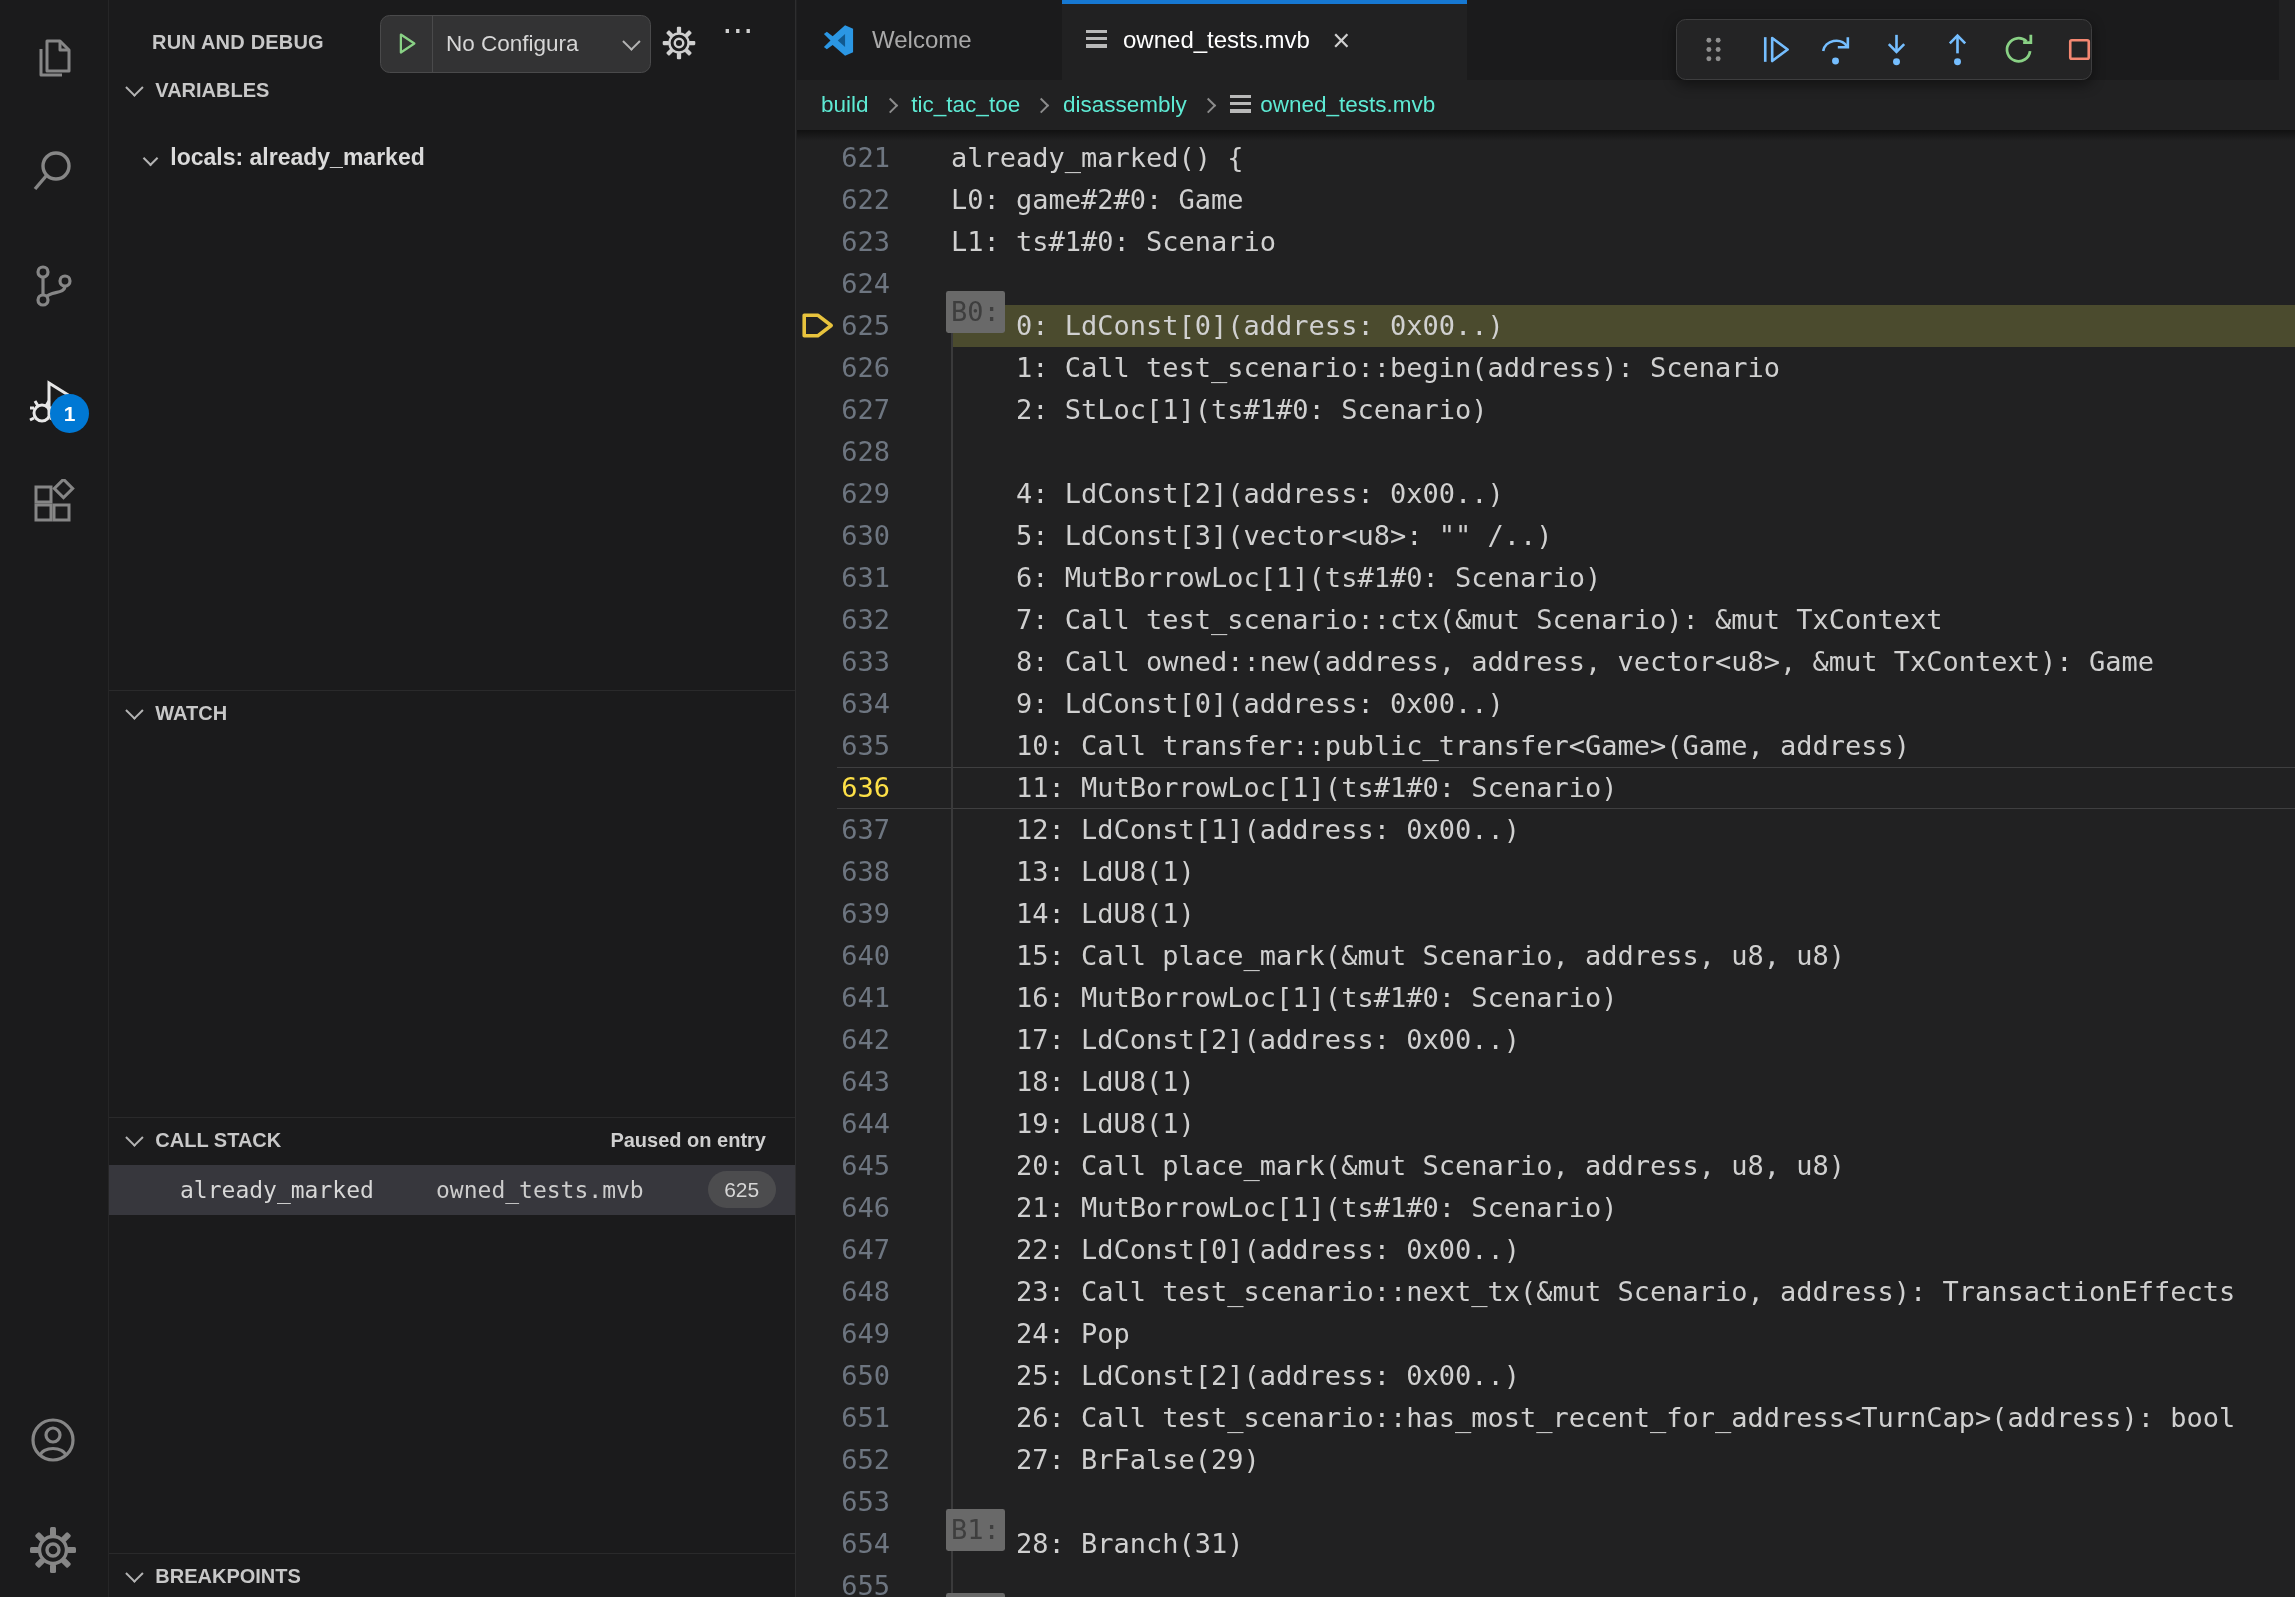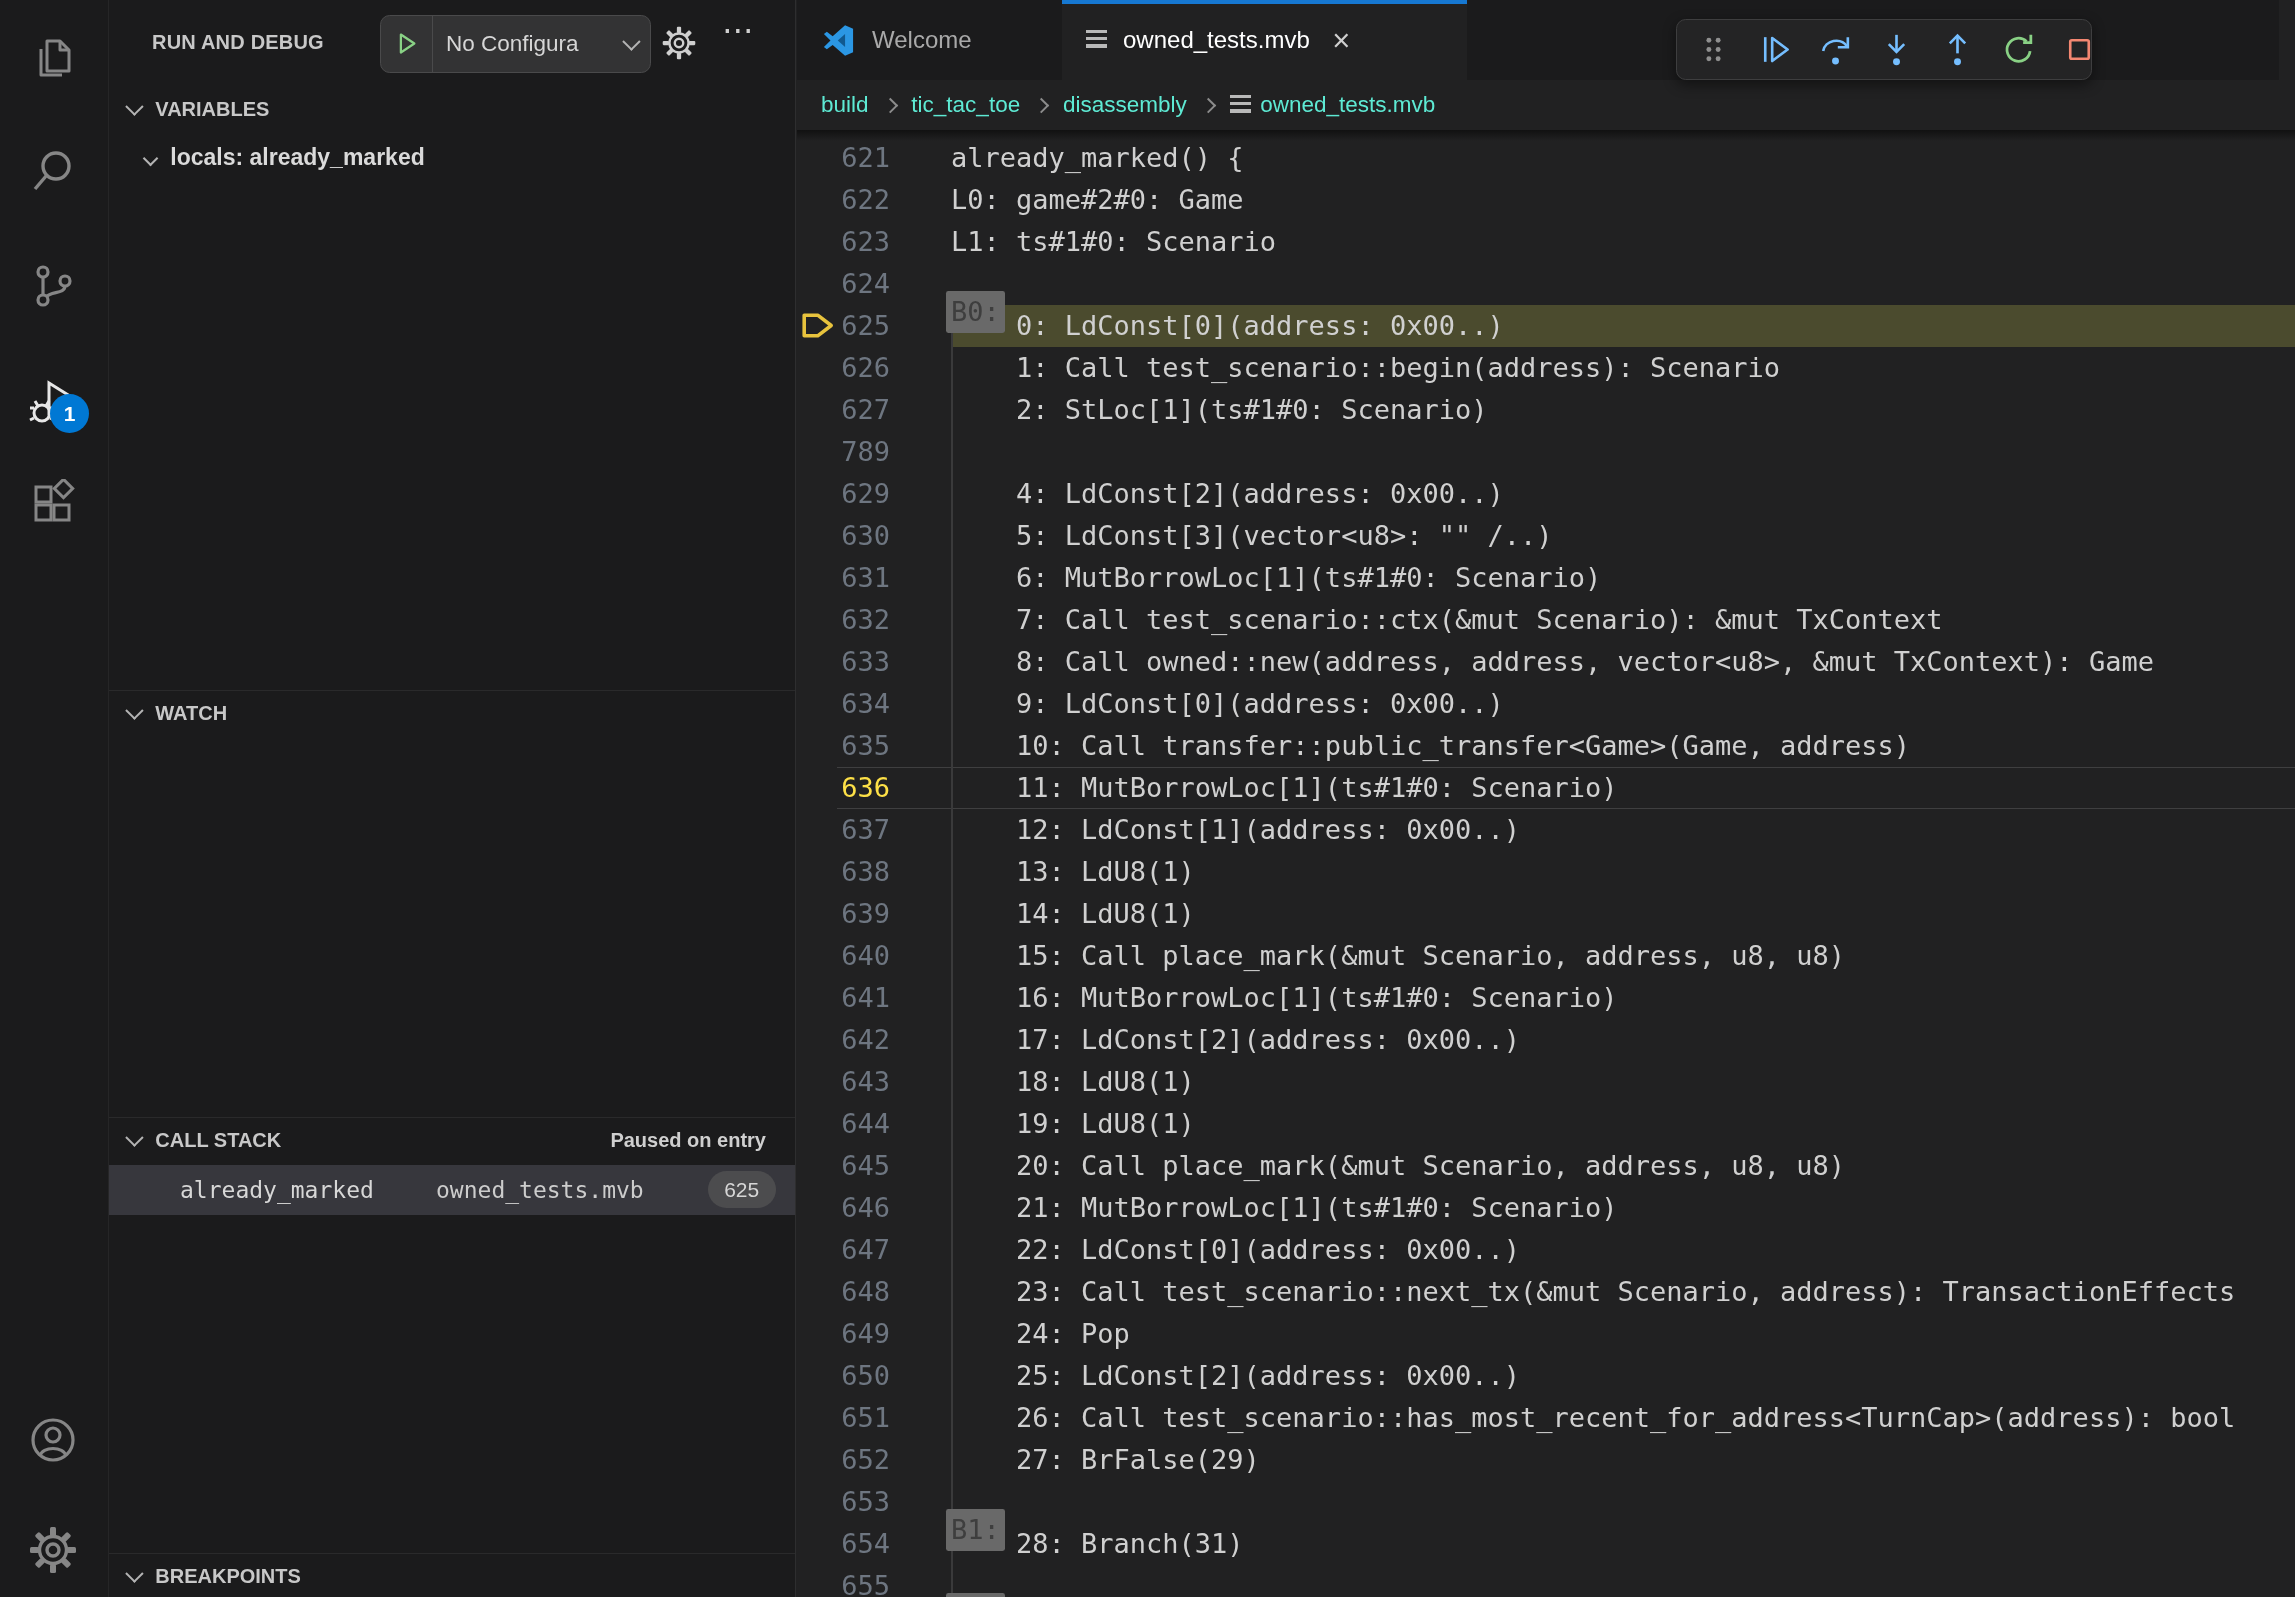--- a/index.html
+++ b/index.html
@@ -261,21 +261,21 @@
           </span>
         <span class="cfg-label">No Configura</span>
         <span class="cfg-chev"><span class="chev"></span></span>
       </div>
       <div class="sb-gear"><svg viewBox="0 0 42 42" width="34" height="34">
             <use href="#i-gear"></use>
           </svg></div>
       <div class="sb-more">⋯</div>
     </div>
 
-    <div class="sb-header" style="top:87px"><span class="chev"></span><span>VARIABLES</span></div>
+    <div class="sb-header" style="top:68px"><span class="chev"></span><span>VARIABLES</span></div>
     <div class="sb-row" style="top:135px"><span class="chev small"></span><span>locals: already_marked</span></div>
 
     <div class="sb-header sb-divider" style="top:690px"><span class="chev"></span><span>WATCH</span></div>
 
     <div class="sb-header sb-divider" style="top:1117px"><span class="chev"></span><span>CALL STACK</span>
       <span class="cs-status">Paused on entry</span>
     </div>
     <div class="cs-frame">
       <span class="cs-name mono">already_marked</span>
       <span class="cs-file mono">owned_tests.mvb</span>
@@ -361,21 +361,21 @@
 
   <div class="row guide">
 
     <span class="ln">627</span>
     <span class="guide-line"></span>
     <span class="txt">    2: StLoc[1](ts#1#0: Scenario)</span>
   </div>
 
   <div class="row guide">
 
-    <span class="ln">789</span>
+    <span class="ln">628</span>
     <span class="guide-line"></span>
   </div>
 
   <div class="row guide">
 
     <span class="ln">629</span>
     <span class="guide-line"></span>
     <span class="txt">    4: LdConst[2](address: 0x00..)</span>
   </div>
 

